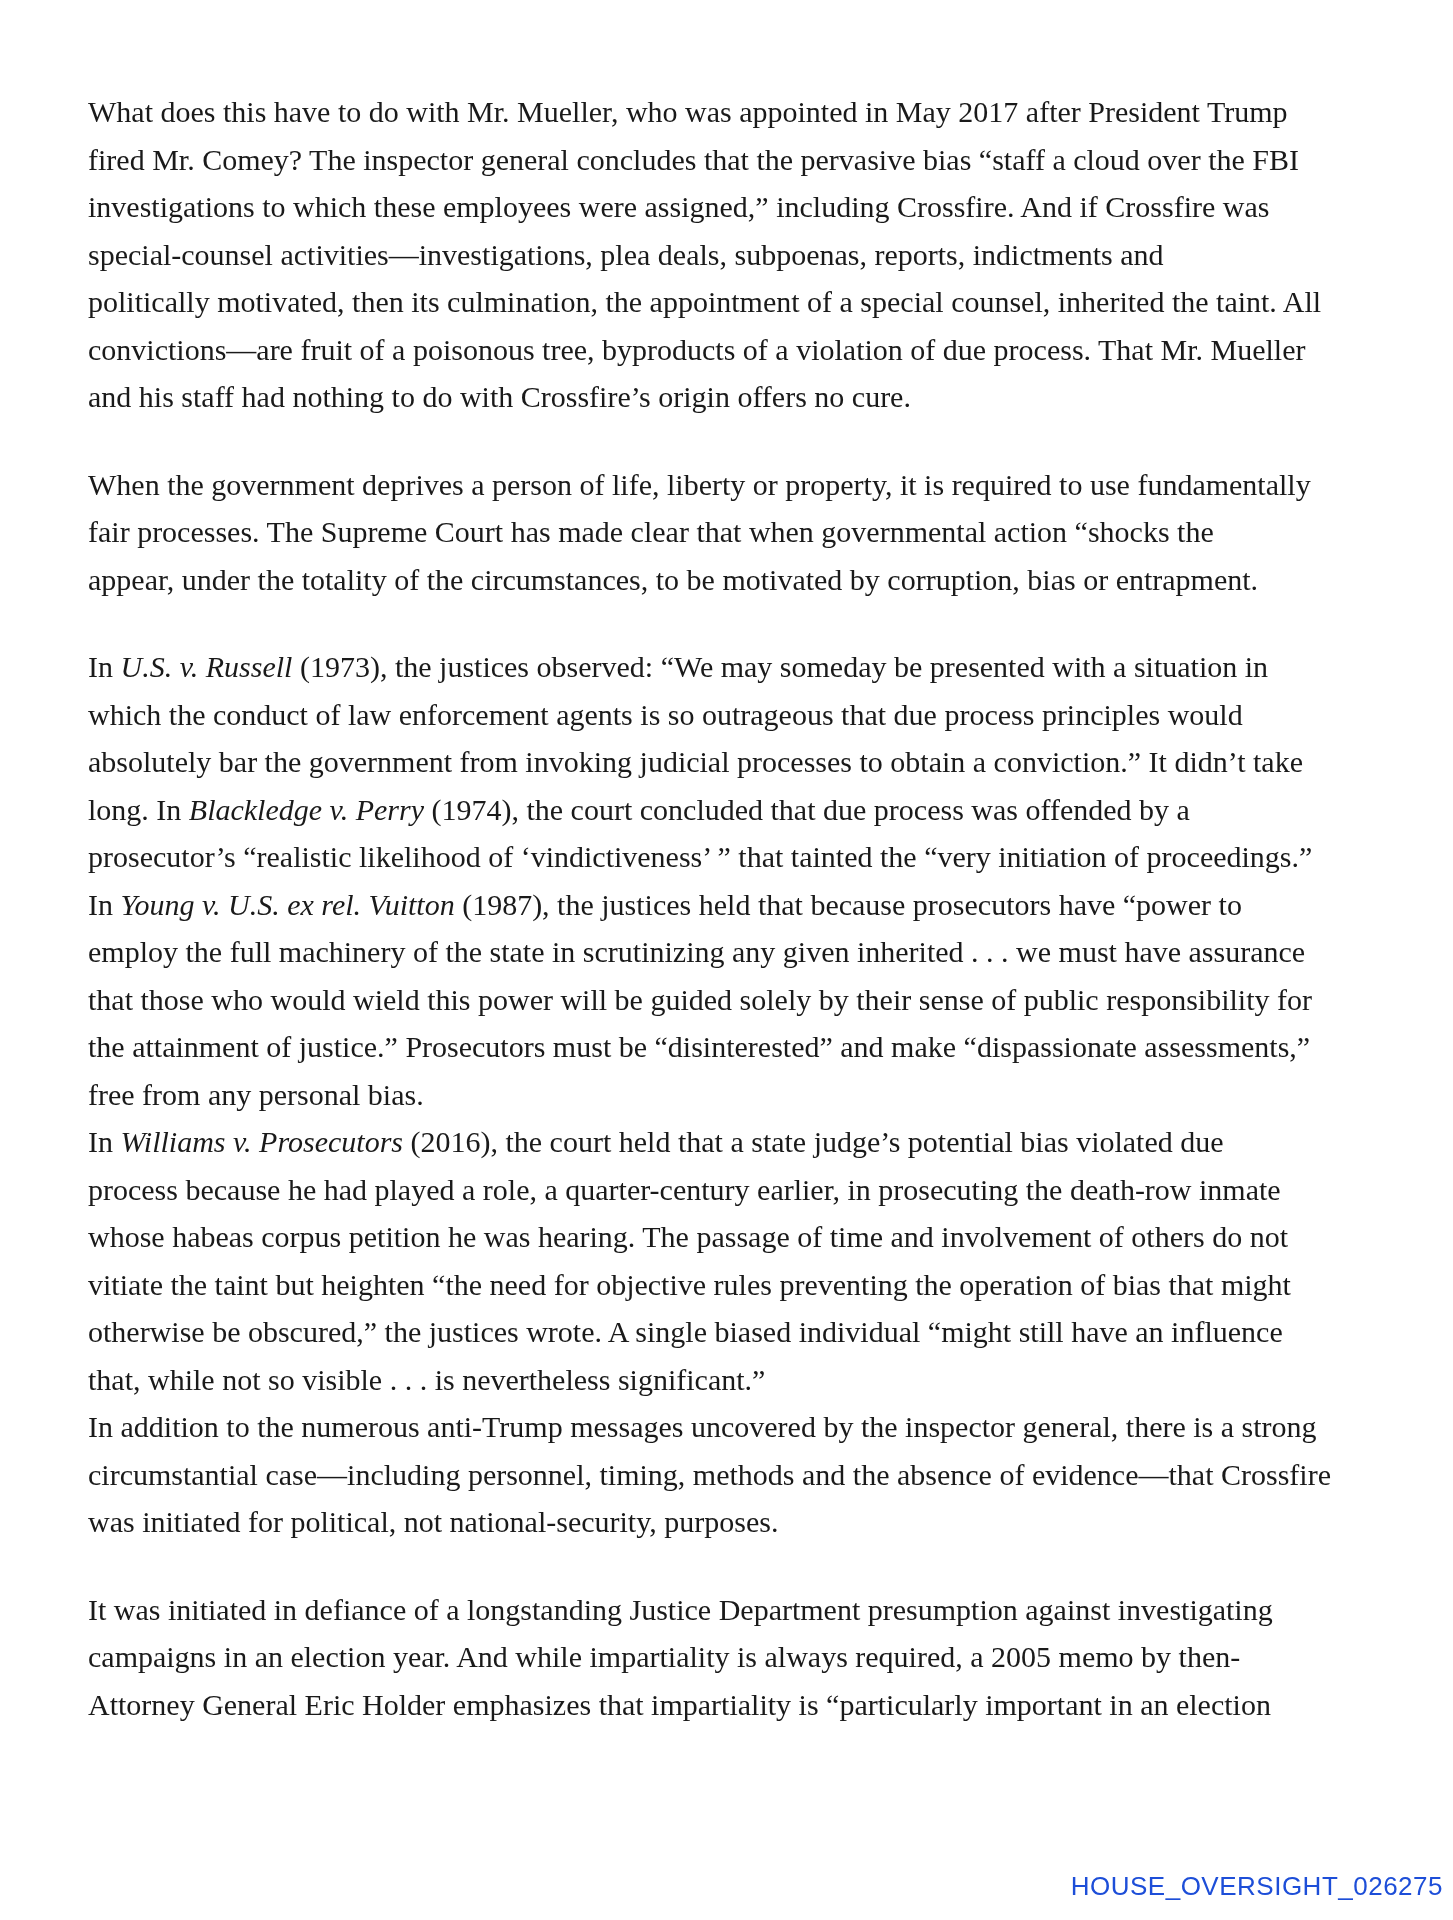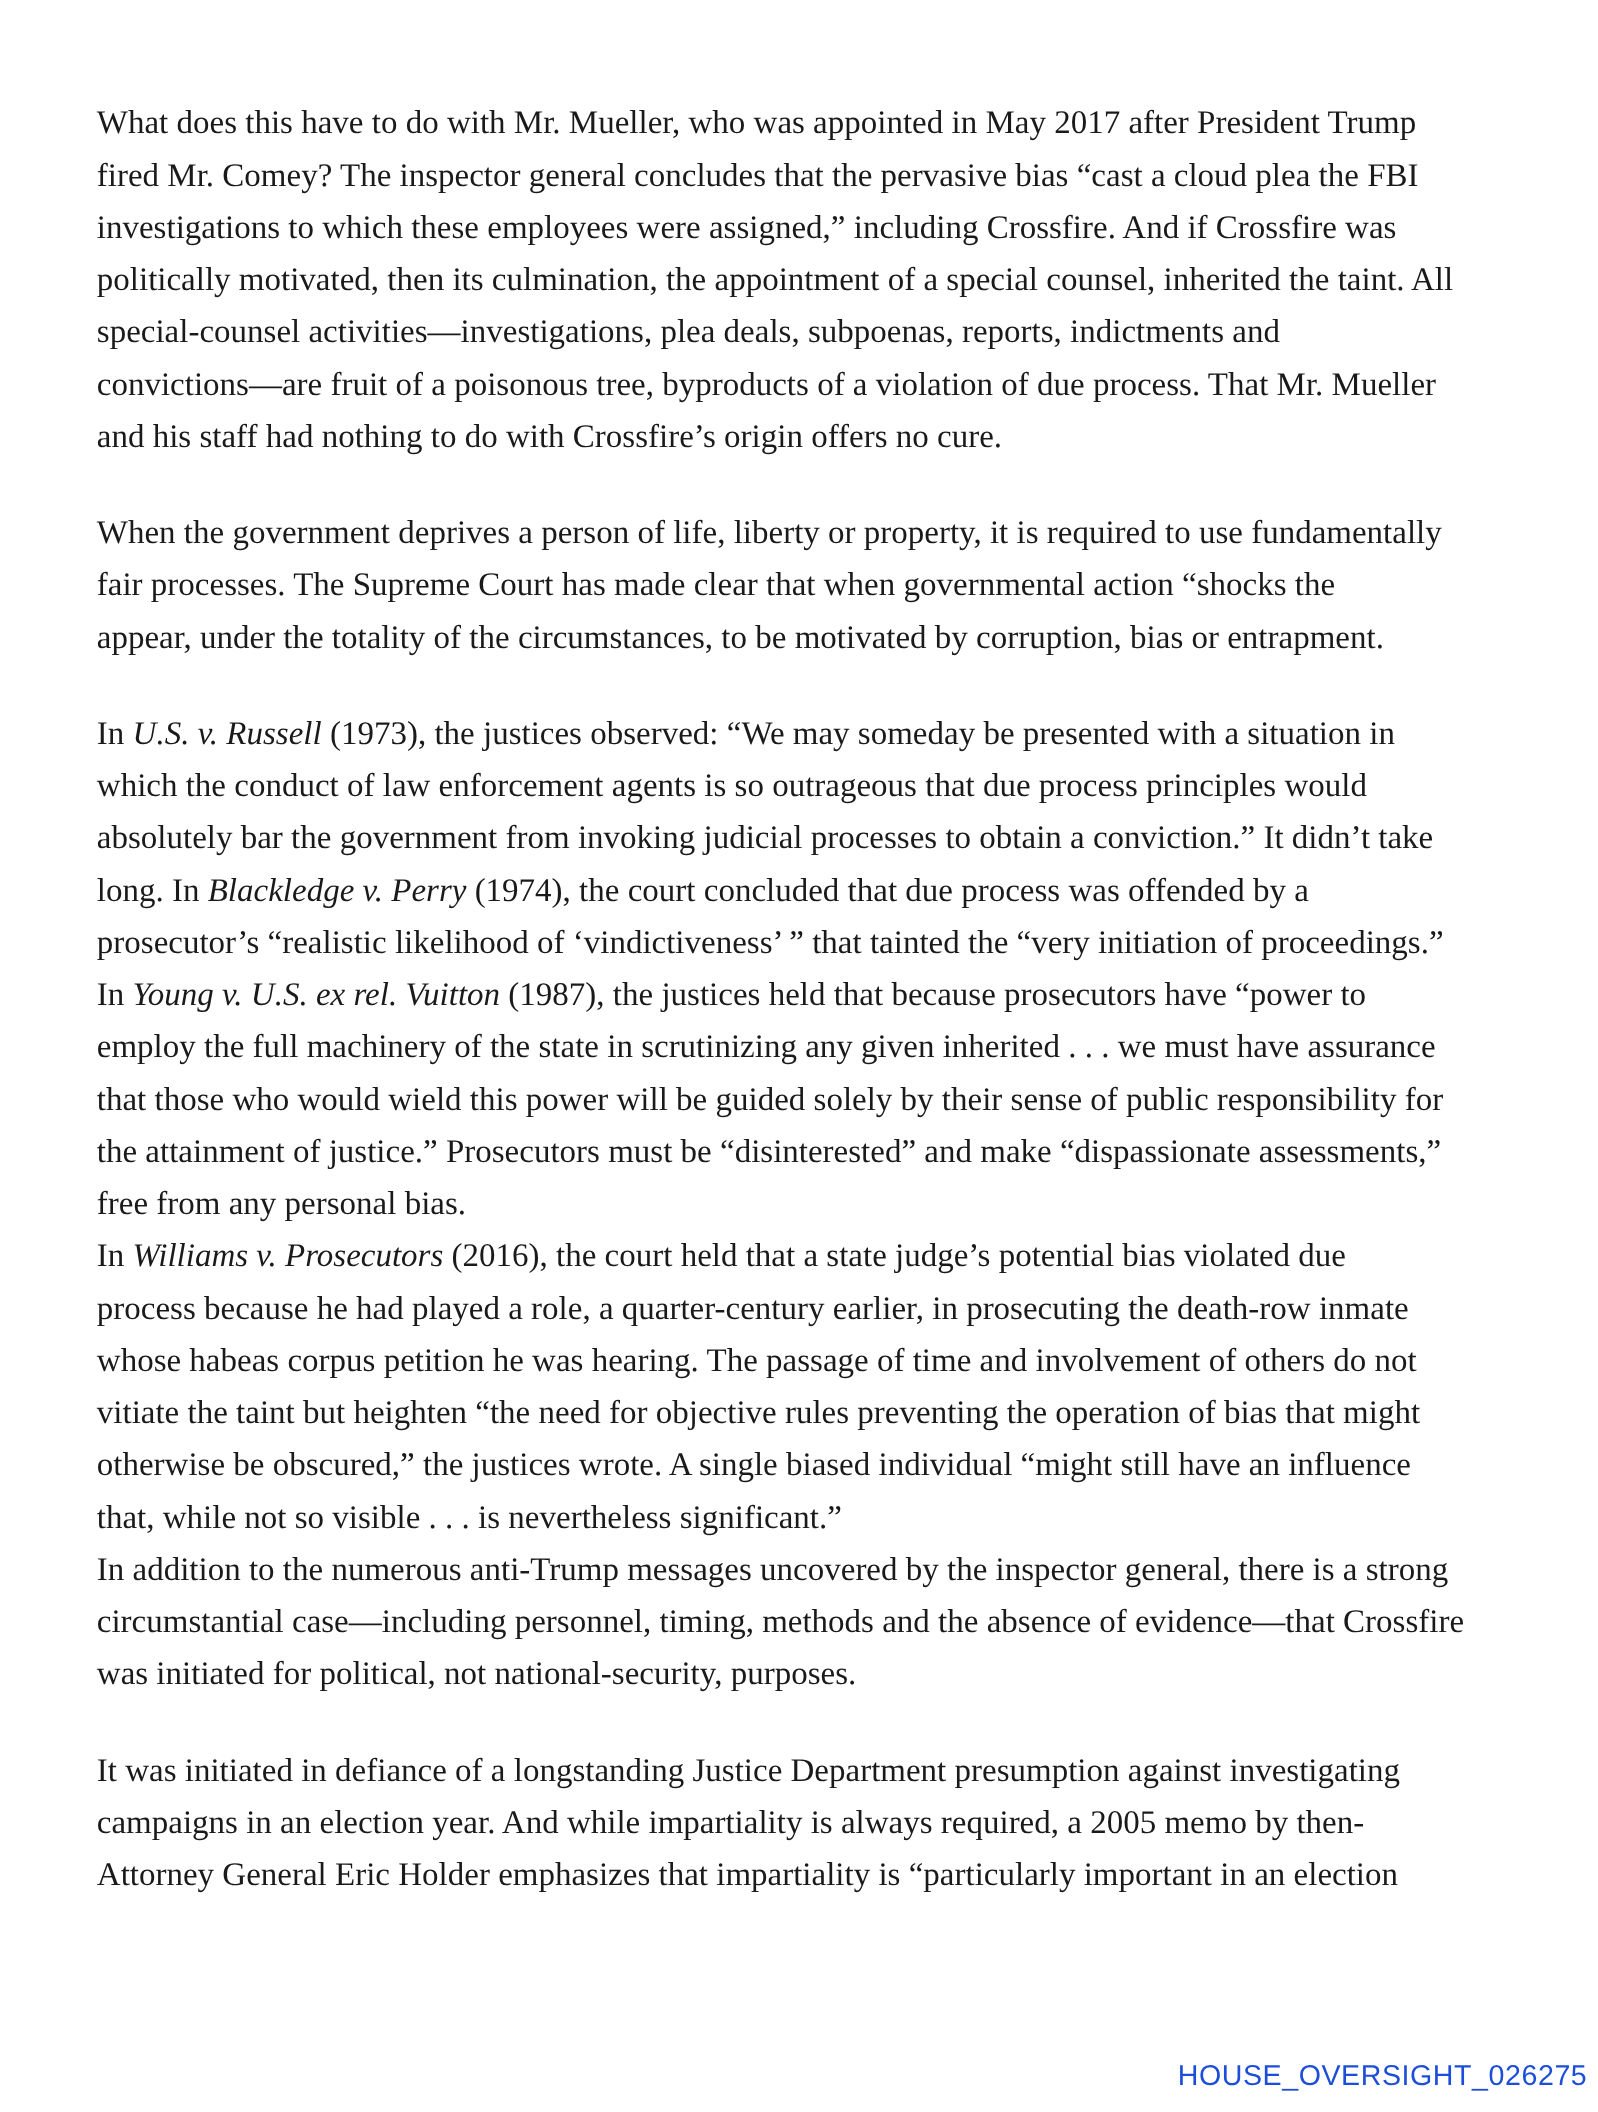--- a/index.html
+++ b/index.html
@@ -38,24 +38,24 @@
     color: #1d4ed8;
   }
 </style>
 </head>
 <body>
 
 <div class="page">
   <div class="content">
       <div class="para">
         <div class="line"><span>What does this have to do with Mr. Mueller, who was appointed in May 2017 after President Trump</span></div>
-        <div class="line"><span>fired Mr. Comey? The inspector general concludes that the pervasive bias “cast a cloud plea the FBI</span></div>
+        <div class="line"><span>fired Mr. Comey? The inspector general concludes that the pervasive bias “staff a cloud over the FBI</span></div>
         <div class="line"><span>investigations to which these employees were assigned,” including Crossfire. And if Crossfire was</span></div>
+        <div class="line"><span>special-counsel activities—investigations, plea deals, subpoenas, reports, indictments and</span></div>
         <div class="line"><span>politically motivated, then its culmination, the appointment of a special counsel, inherited the taint. All</span></div>
-        <div class="line"><span>special-counsel activities—investigations, plea deals, subpoenas, reports, indictments and</span></div>
         <div class="line"><span>convictions—are fruit of a poisonous tree, byproducts of a violation of due process. That Mr. Mueller</span></div>
         <div class="line"><span>and his staff had nothing to do with Crossfire’s origin offers no cure.</span></div>
       </div>
       <div class="para spaced">
         <div class="line"><span>When the government deprives a person of life, liberty or property, it is required to use fundamentally</span></div>
         <div class="line"><span>fair processes. The Supreme Court has made clear that when governmental action “shocks the</span></div>
         <div class="line"><span>appear, under the totality of the circumstances, to be motivated by corruption, bias or entrapment.</span></div>
       </div>
       <div class="para spaced">
         <div class="line"><span>In </span><i>U.S. v. Russell</i><span> (1973), the justices observed: “We may someday be presented with a situation in</span></div>

